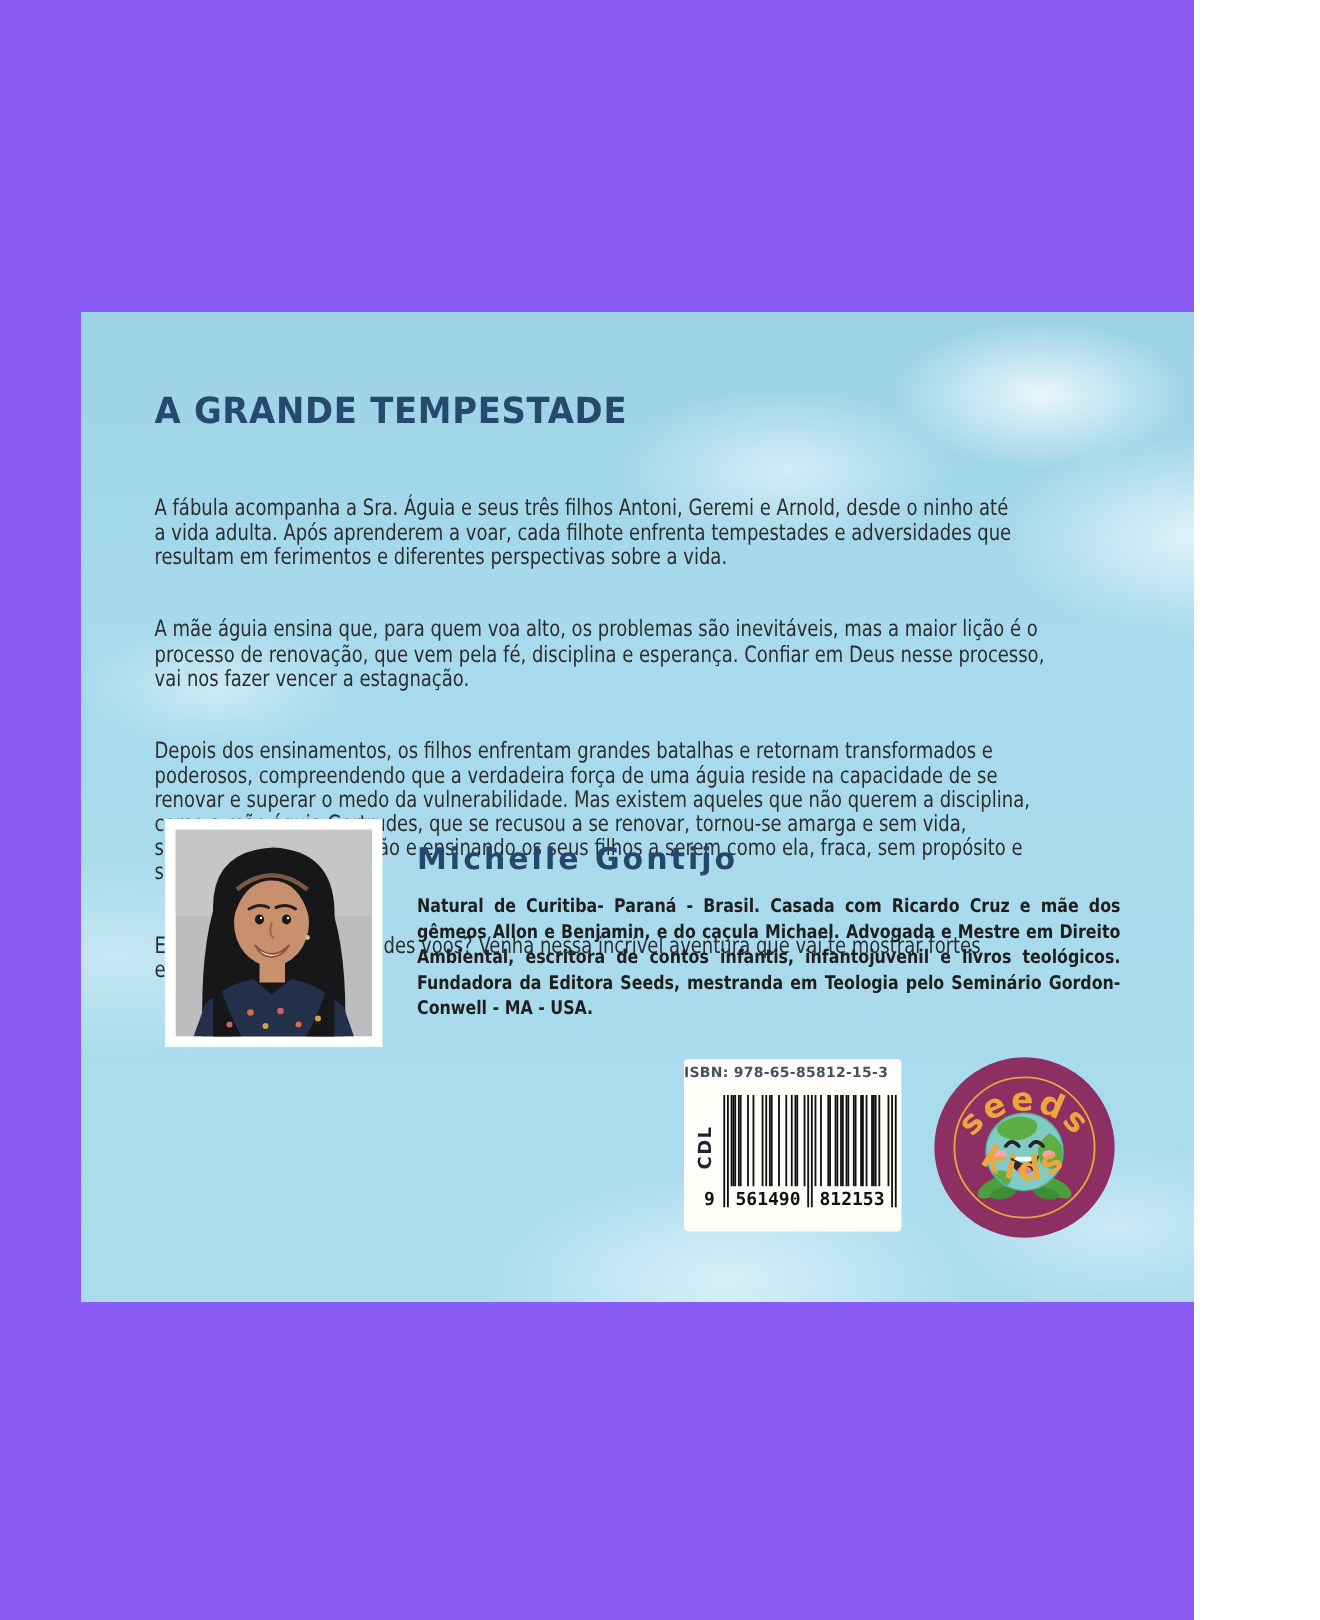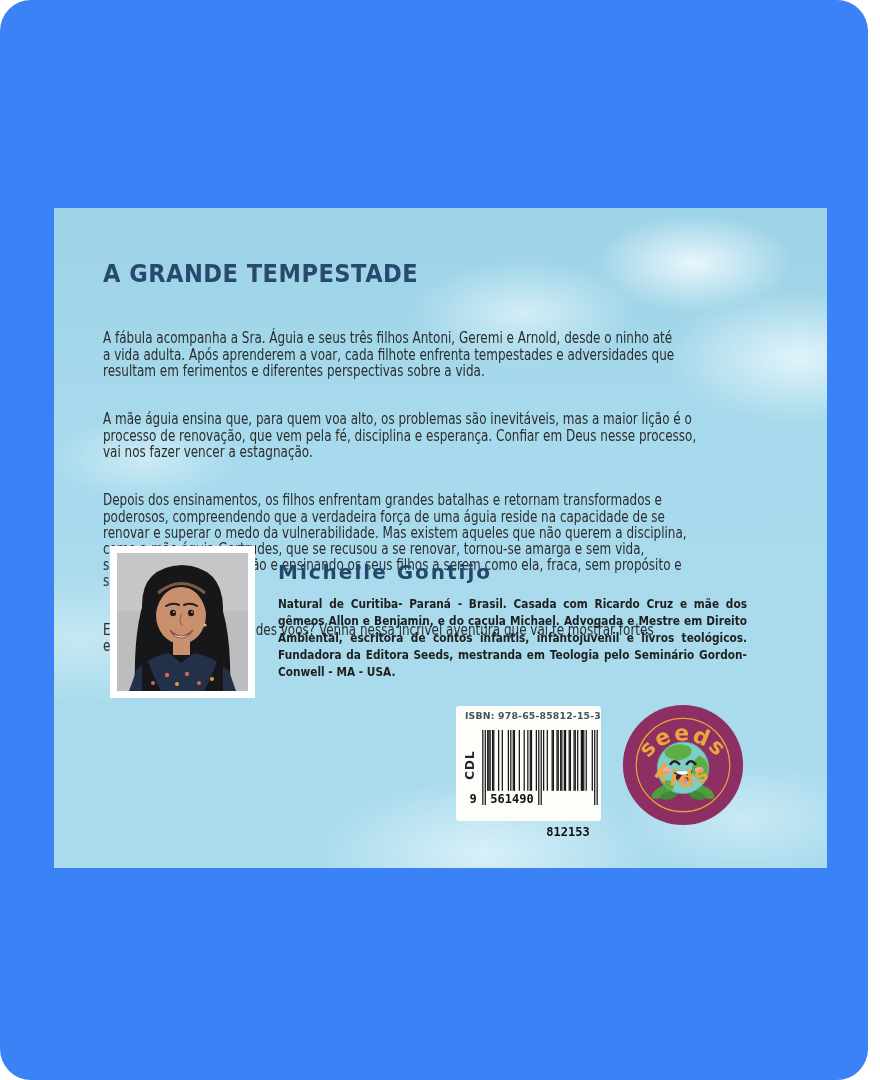--- a/index.html
+++ b/index.html
@@ -1,21 +1,21 @@
 <!DOCTYPE html>
 <html><head>
 <meta charset="utf-8">
 <style>
   html,body{margin:0;padding:0;}
   body{
     width:880px;height:1080px;background:#ffffff;
     font-family:"DejaVu Sans", sans-serif;
     -webkit-font-smoothing:antialiased;
   }
-  .page{position:relative;width:868px;height:1080px;background:#3b82f6;overflow:hidden;border-radius:31px;}
+  .page{position:relative;width:796px;height:1080px;background:#8b5cf6;overflow:hidden;}
 
   
   .cover{
     position:absolute;left:54px;top:208px;width:773px;height:660px;
     background-color:#a6d9ec;
     background-image:
       radial-gradient(140px 70px at 640px 55px,  rgba(240,250,253,.90), rgba(240,250,253,0) 70%),
       radial-gradient(190px 95px at 745px 150px, rgba(235,248,252,.85), rgba(235,248,252,0) 70%),
       radial-gradient(160px 75px at 470px 105px, rgba(232,247,252,.70), rgba(232,247,252,0) 70%),
       radial-gradient(130px 60px at 90px 250px,  rgba(235,248,252,.55), rgba(235,248,252,0) 70%),
@@ -54,36 +54,36 @@
     font-size:12.5px;line-height:17px;font-weight:bold;
     text-align:justify;color:#1f1f1f;
   }
 
   
   .barcode-label{
     position:absolute;left:402px;top:498px;width:145px;height:115px;
     background:#fdfdfa;border-radius:3px;
   }
   .isbn{
-    position:absolute;top:4px;left:0;right:0;text-align:right;
+    position:absolute;top:4px;left:0;right:0;text-align:left;
     font-size:9.3px;font-weight:bold;color:#47525e;letter-spacing:.2px;white-space:pre;
   }
   .cdl{
     position:absolute;left:-1px;top:52px;
     transform:rotate(-90deg);transform-origin:center;
     font-size:12px;font-weight:bold;color:#1d242b;letter-spacing:1px;
   }
   .ean{position:absolute;left:26px;top:24px;}
   .bdigit{
     position:absolute;top:86px;text-align:center;
     font-family:"DejaVu Sans Mono", monospace;font-size:12px;font-weight:bold;color:#111111;
   }
   .bd-lead{left:10px;width:14px;}
   .bd-left{left:30px;width:52px;}
-  .bd-right{left:86px;width:52px;margin-top:33px;}
+  .bd-right{left:86px;width:52px;}
 
   
   .logo{position:absolute;left:567px;top:495px;width:124px;height:124px;}
   .logo text{font-family:"DejaVu Sans", sans-serif;font-weight:bold;}
 </style>
 </head>
 <body>
 
 <div class="page">
   <div class="cover">

